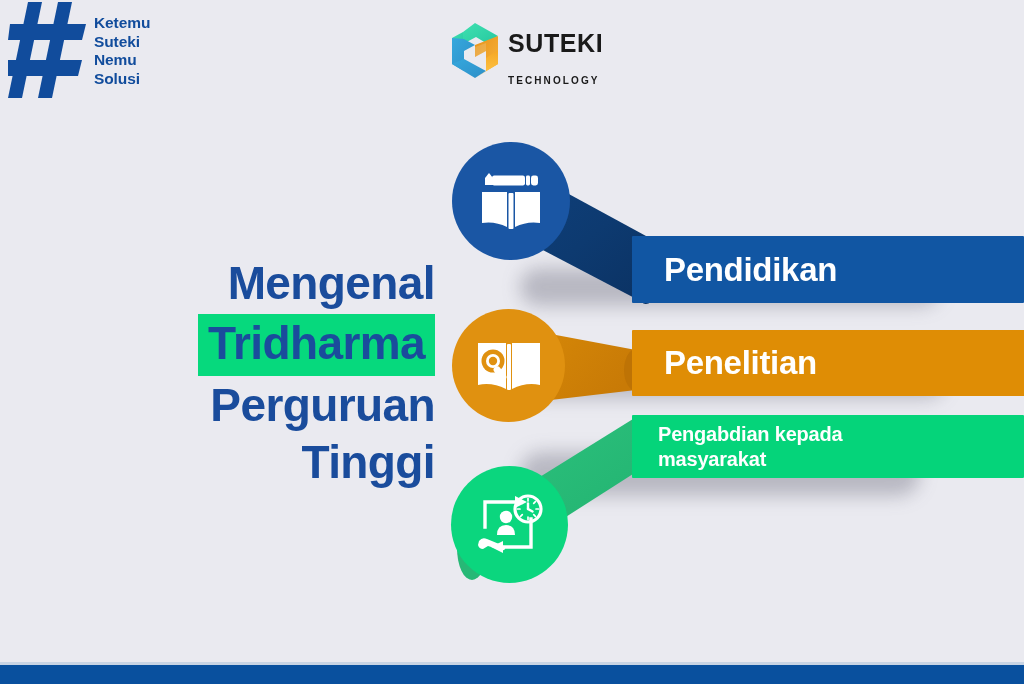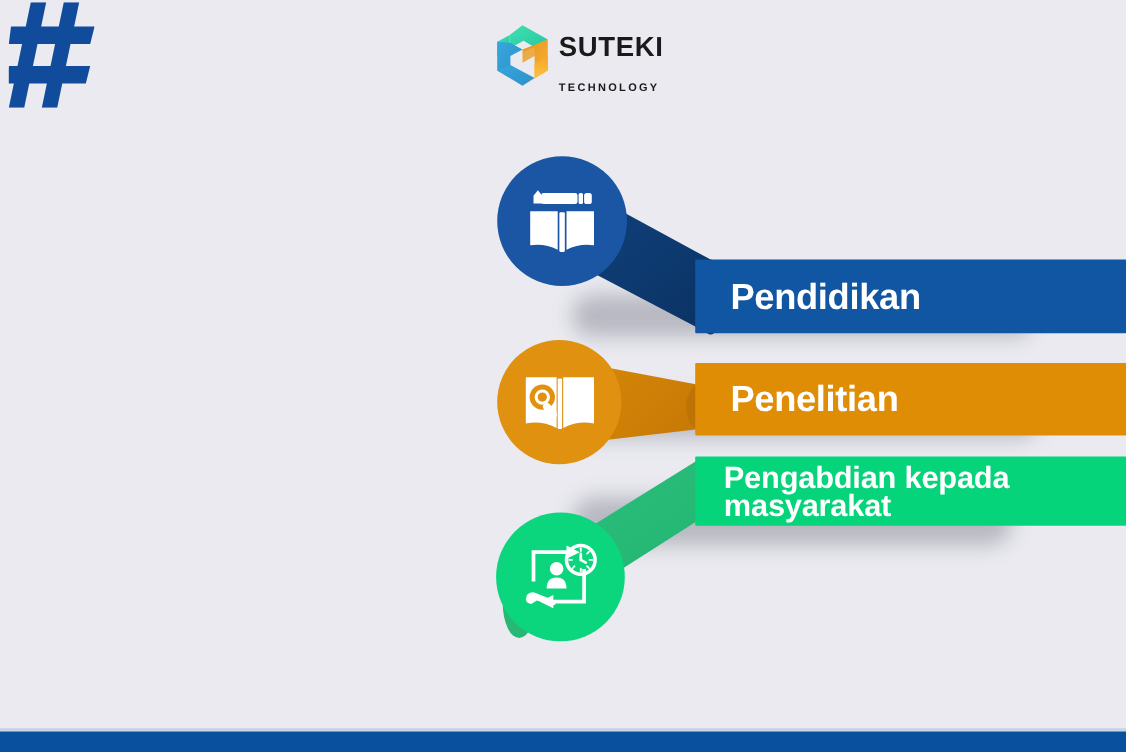--- a/index.html
+++ b/index.html
@@ -169,20 +169,26 @@
     <div class="hash-icon">
       <svg viewBox="0 0 78 96" width="78" height="96" aria-hidden="true">
         <g fill="#114C9C">
           <polygon points="20,0 34,0 14,96 0,96"></polygon>
           <polygon points="50,0 64,0 44,96 30,96"></polygon>
           <polygon points="2,22 78,22 74,38 0,38"></polygon>
           <polygon points="0,58 74,58 70,74 -4,74"></polygon>
         </g>
       </svg>
     </div>
+    <div class="brand-lines">
+      <div>Ketemu</div>
+      <div>Suteki</div>
+      <div>Nemu</div>
+      <div>Solusi</div>
+    </div>
   </div>
 
   <div class="logo">
     <div class="logo-mark">
       <svg viewBox="0 0 58 62" width="58" height="62" aria-hidden="true">
         <defs>
           <linearGradient id="gGreen" x1="0" y1="0" x2="1" y2="1">
             <stop offset="0%" stop-color="#3FE0B0"></stop>
             <stop offset="100%" stop-color="#26C8A0"></stop>
           </linearGradient>
@@ -211,20 +217,26 @@
 
         <path d="M18,31 L40,23 L40,31 L29,37 L18,31 Z" fill="#E8F6EF" opacity="0.18"></path>
       </svg>
     </div>
     <div class="logo-text">
       <div class="logo-name">SUTEKI</div>
       <div class="logo-sub">TECHNOLOGY</div>
     </div>
   </div>
 
+  <div class="headline">
+    <span class="ln">Mengenal</span>
+    <span class="ln hl-row"><span class="hl">Tridharma</span></span>
+    <span class="ln">Perguruan</span>
+    <span class="ln">Tinggi</span>
+  </div>
 
   <div class="row">
 
     <div class="soft-shadow" style="left:520px; top:268px; width:420px; height:38px;"></div>
 
     <div class="cone" style="left:450px; top:140px; width:230px; height:175px;">
       <svg viewBox="0 0 230 175" width="230" height="175" aria-hidden="true">
         <defs>
           <linearGradient id="coneBlue" x1="0" y1="0" x2="1" y2="1">
             <stop offset="0%" stop-color="#10427F"></stop>
@@ -316,21 +328,21 @@
             <stop offset="0%" stop-color="#2EC47F"></stop>
             <stop offset="100%" stop-color="#22B270"></stop>
           </linearGradient>
         </defs>
         <path d="M185,7 L185,62 L38,156 L10,116 Z" fill="url(#coneGreen)"></path>
         <ellipse cx="24" cy="136" rx="15" ry="32" fill="#27B876"></ellipse>
       </svg>
     </div>
 
     <div class="bar" style="left:632px; top:415px; width:392px; height:63px; background:#05D47A;">
-      <span class="bar-label" style="font-size:28px; margin-left:26px; line-height:25px; letter-spacing:-0.2px;">Pengabdian kepada
+      <span class="bar-label" style="font-size:20px; margin-left:26px; line-height:25px; letter-spacing:-0.2px;">Pengabdian kepada
 masyarakat</span>
     </div>
 
     <div class="circle" style="left:451px; top:466px; width:117px; height:117px; background:#0BD67E;">
       <span>
         <svg class="icon-svg" viewBox="0 0 72 72" width="72" height="72" aria-hidden="true">
           <g fill="none" stroke="#FFFFFF" stroke-width="3.4" stroke-linecap="square">
 
             <path d="M11,38 L11,13 L43,13"></path>
 

